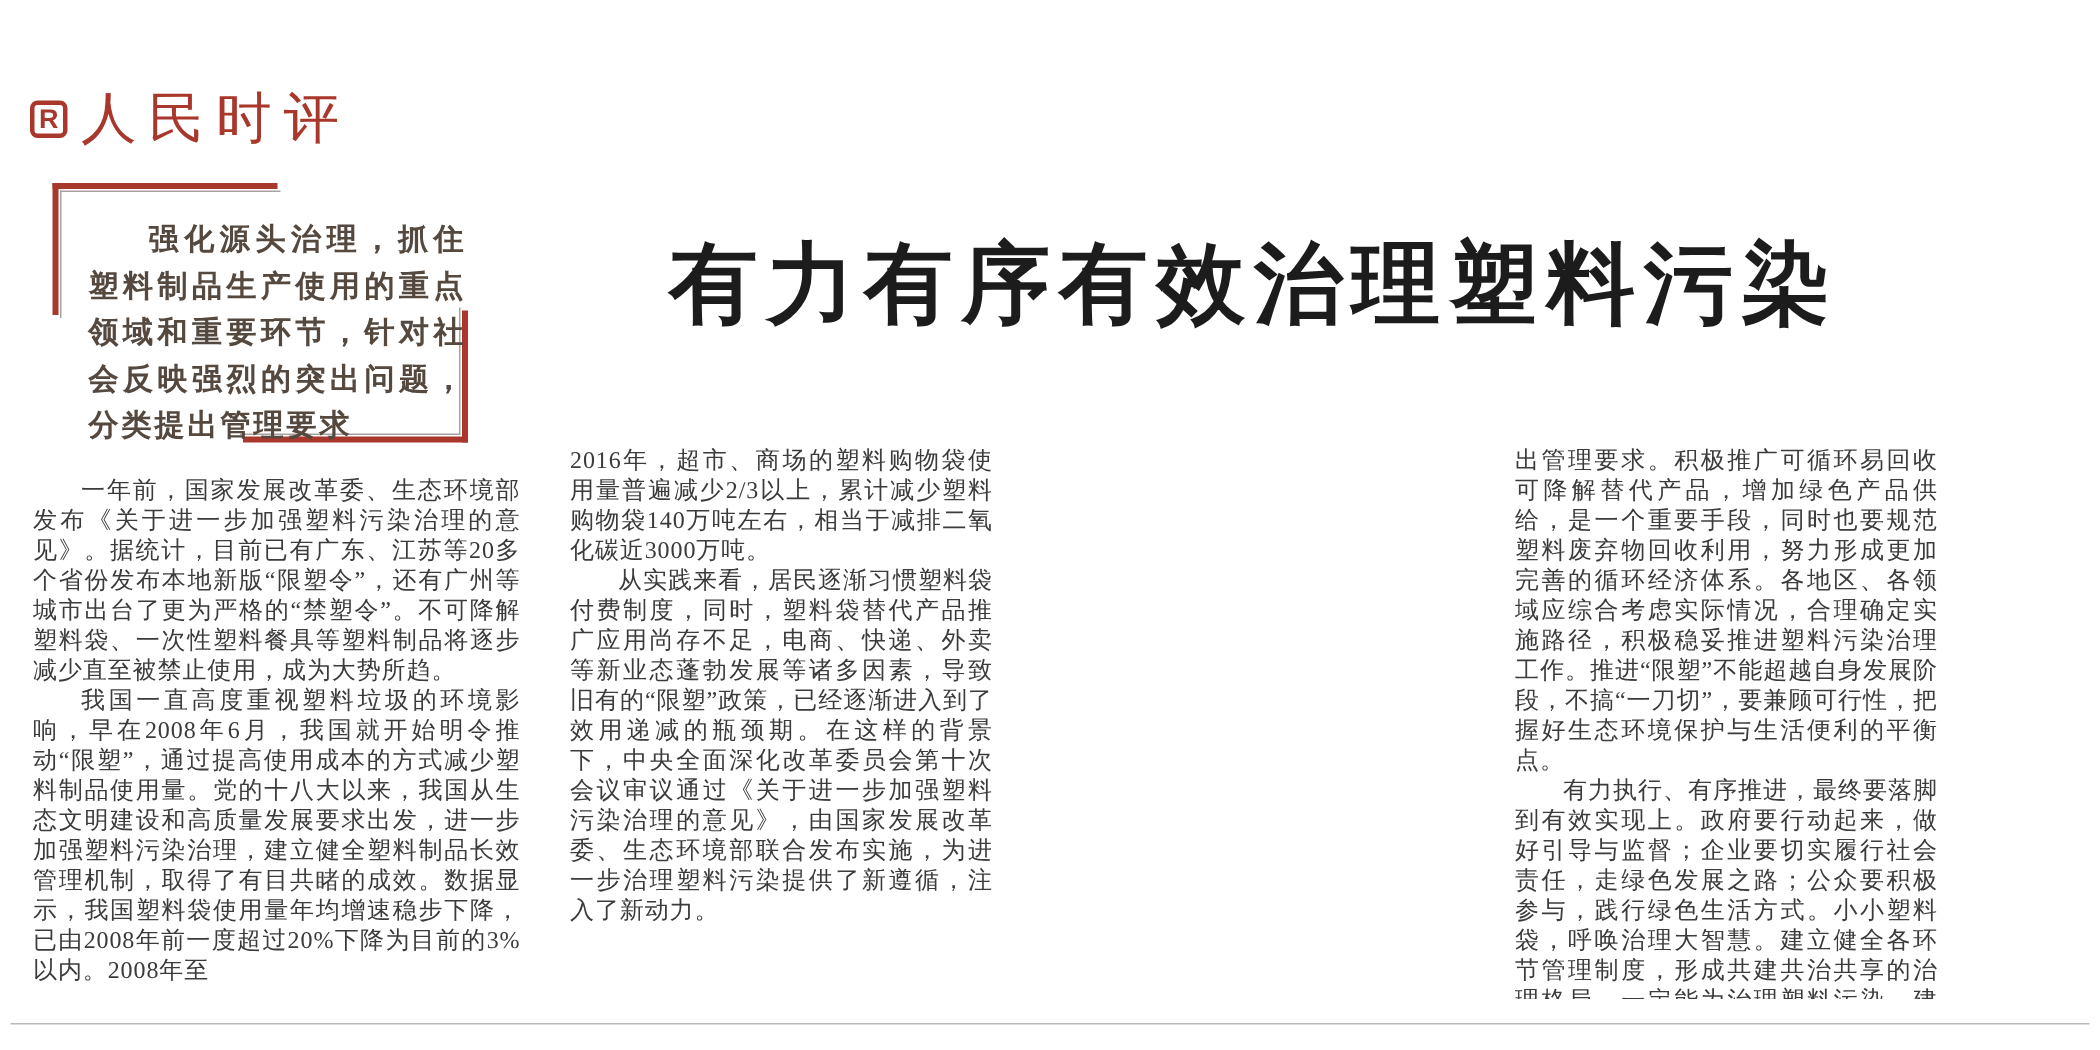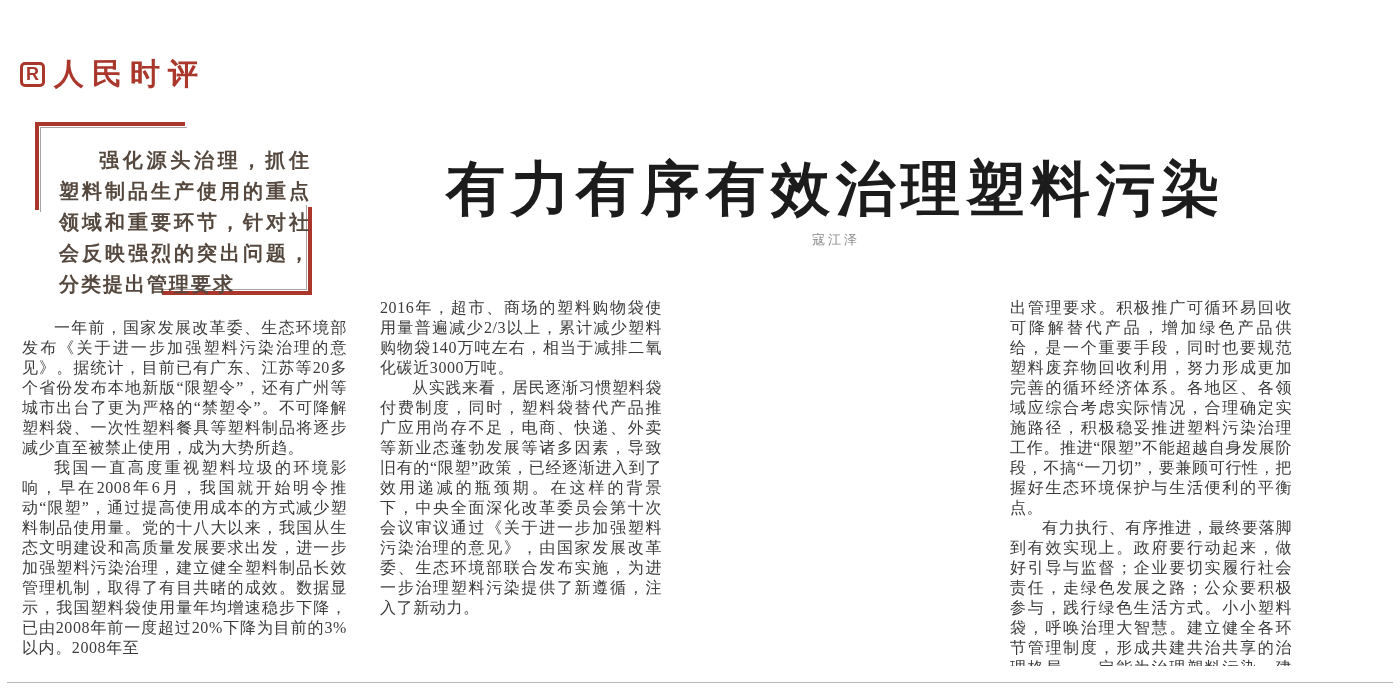--- a/index.html
+++ b/index.html
@@ -31,22 +31,22 @@
     font-family: "Liberation Sans", sans-serif;
     font-weight: 900;
     font-size: 18px;
     line-height: 19px;
     display: flex;
     align-items: center;
     justify-content: center;
   }
   .section-title {
     font-family: "Liberation Sans", sans-serif;
-    font-weight: 700;
-    font-size: 30px;
+    font-weight: 400;
+    font-size: 37px;
     letter-spacing: 8px;
     color: var(--accent, #a9372c);
   }
 
   
   .pull-quote {
     position: absolute;
     left: 35px;
     top: 122px;
     width: 277px;
@@ -160,21 +160,20 @@
   </header>
 
   <aside class="pull-quote">
     <span class="corner tl"></span>
     <span class="corner br"></span>
     <p class="pq-text">强化源头治理，抓住塑料制品生产使用的重点领域和重要环节，针对社会反映强烈的突出问题，分类提出管理要求</p>
   </aside>
 
   <h1 class="title">有力有序有效治理塑料污染</h1>
 
-  <div class="author">寇江泽</div>
 
   <div class="col col1">
     <p class="para indent">一年前，国家发展改革委、生态环境部发布《关于进一步加强塑料污染治理的意见》。据统计，目前已有广东、江苏等20多个省份发布本地新版“限塑令”，还有广州等城市出台了更为严格的“禁塑令”。不可降解塑料袋、一次性塑料餐具等塑料制品将逐步减少直至被禁止使用，成为大势所趋。</p>
     <p class="para indent">我国一直高度重视塑料垃圾的环境影响，早在2008年6月，我国就开始明令推动“限塑”，通过提高使用成本的方式减少塑料制品使用量。党的十八大以来，我国从生态文明建设和高质量发展要求出发，进一步加强塑料污染治理，建立健全塑料制品长效管理机制，取得了有目共睹的成效。数据显示，我国塑料袋使用量年均增速稳步下降，已由2008年前一度超过20%下降为目前的3%以内。2008年至</p>
   </div>
 
   <div class="col col2">
     <p class="para">2016年，超市、商场的塑料购物袋使用量普遍减少2/3以上，累计减少塑料购物袋140万吨左右，相当于减排二氧化碳近3000万吨。</p>
     <p class="para indent">从实践来看，居民逐渐习惯塑料袋付费制度，同时，塑料袋替代产品推广应用尚存不足，电商、快递、外卖等新业态蓬勃发展等诸多因素，导致旧有的“限塑”政策，已经逐渐进入到了效用递减的瓶颈期。在这样的背景下，中央全面深化改革委员会第十次会议审议通过《关于进一步加强塑料污染治理的意见》，由国家发展改革委、生态环境部联合发布实施，为进一步治理塑料污染提供了新遵循，注入了新动力。</p>
   </div>

